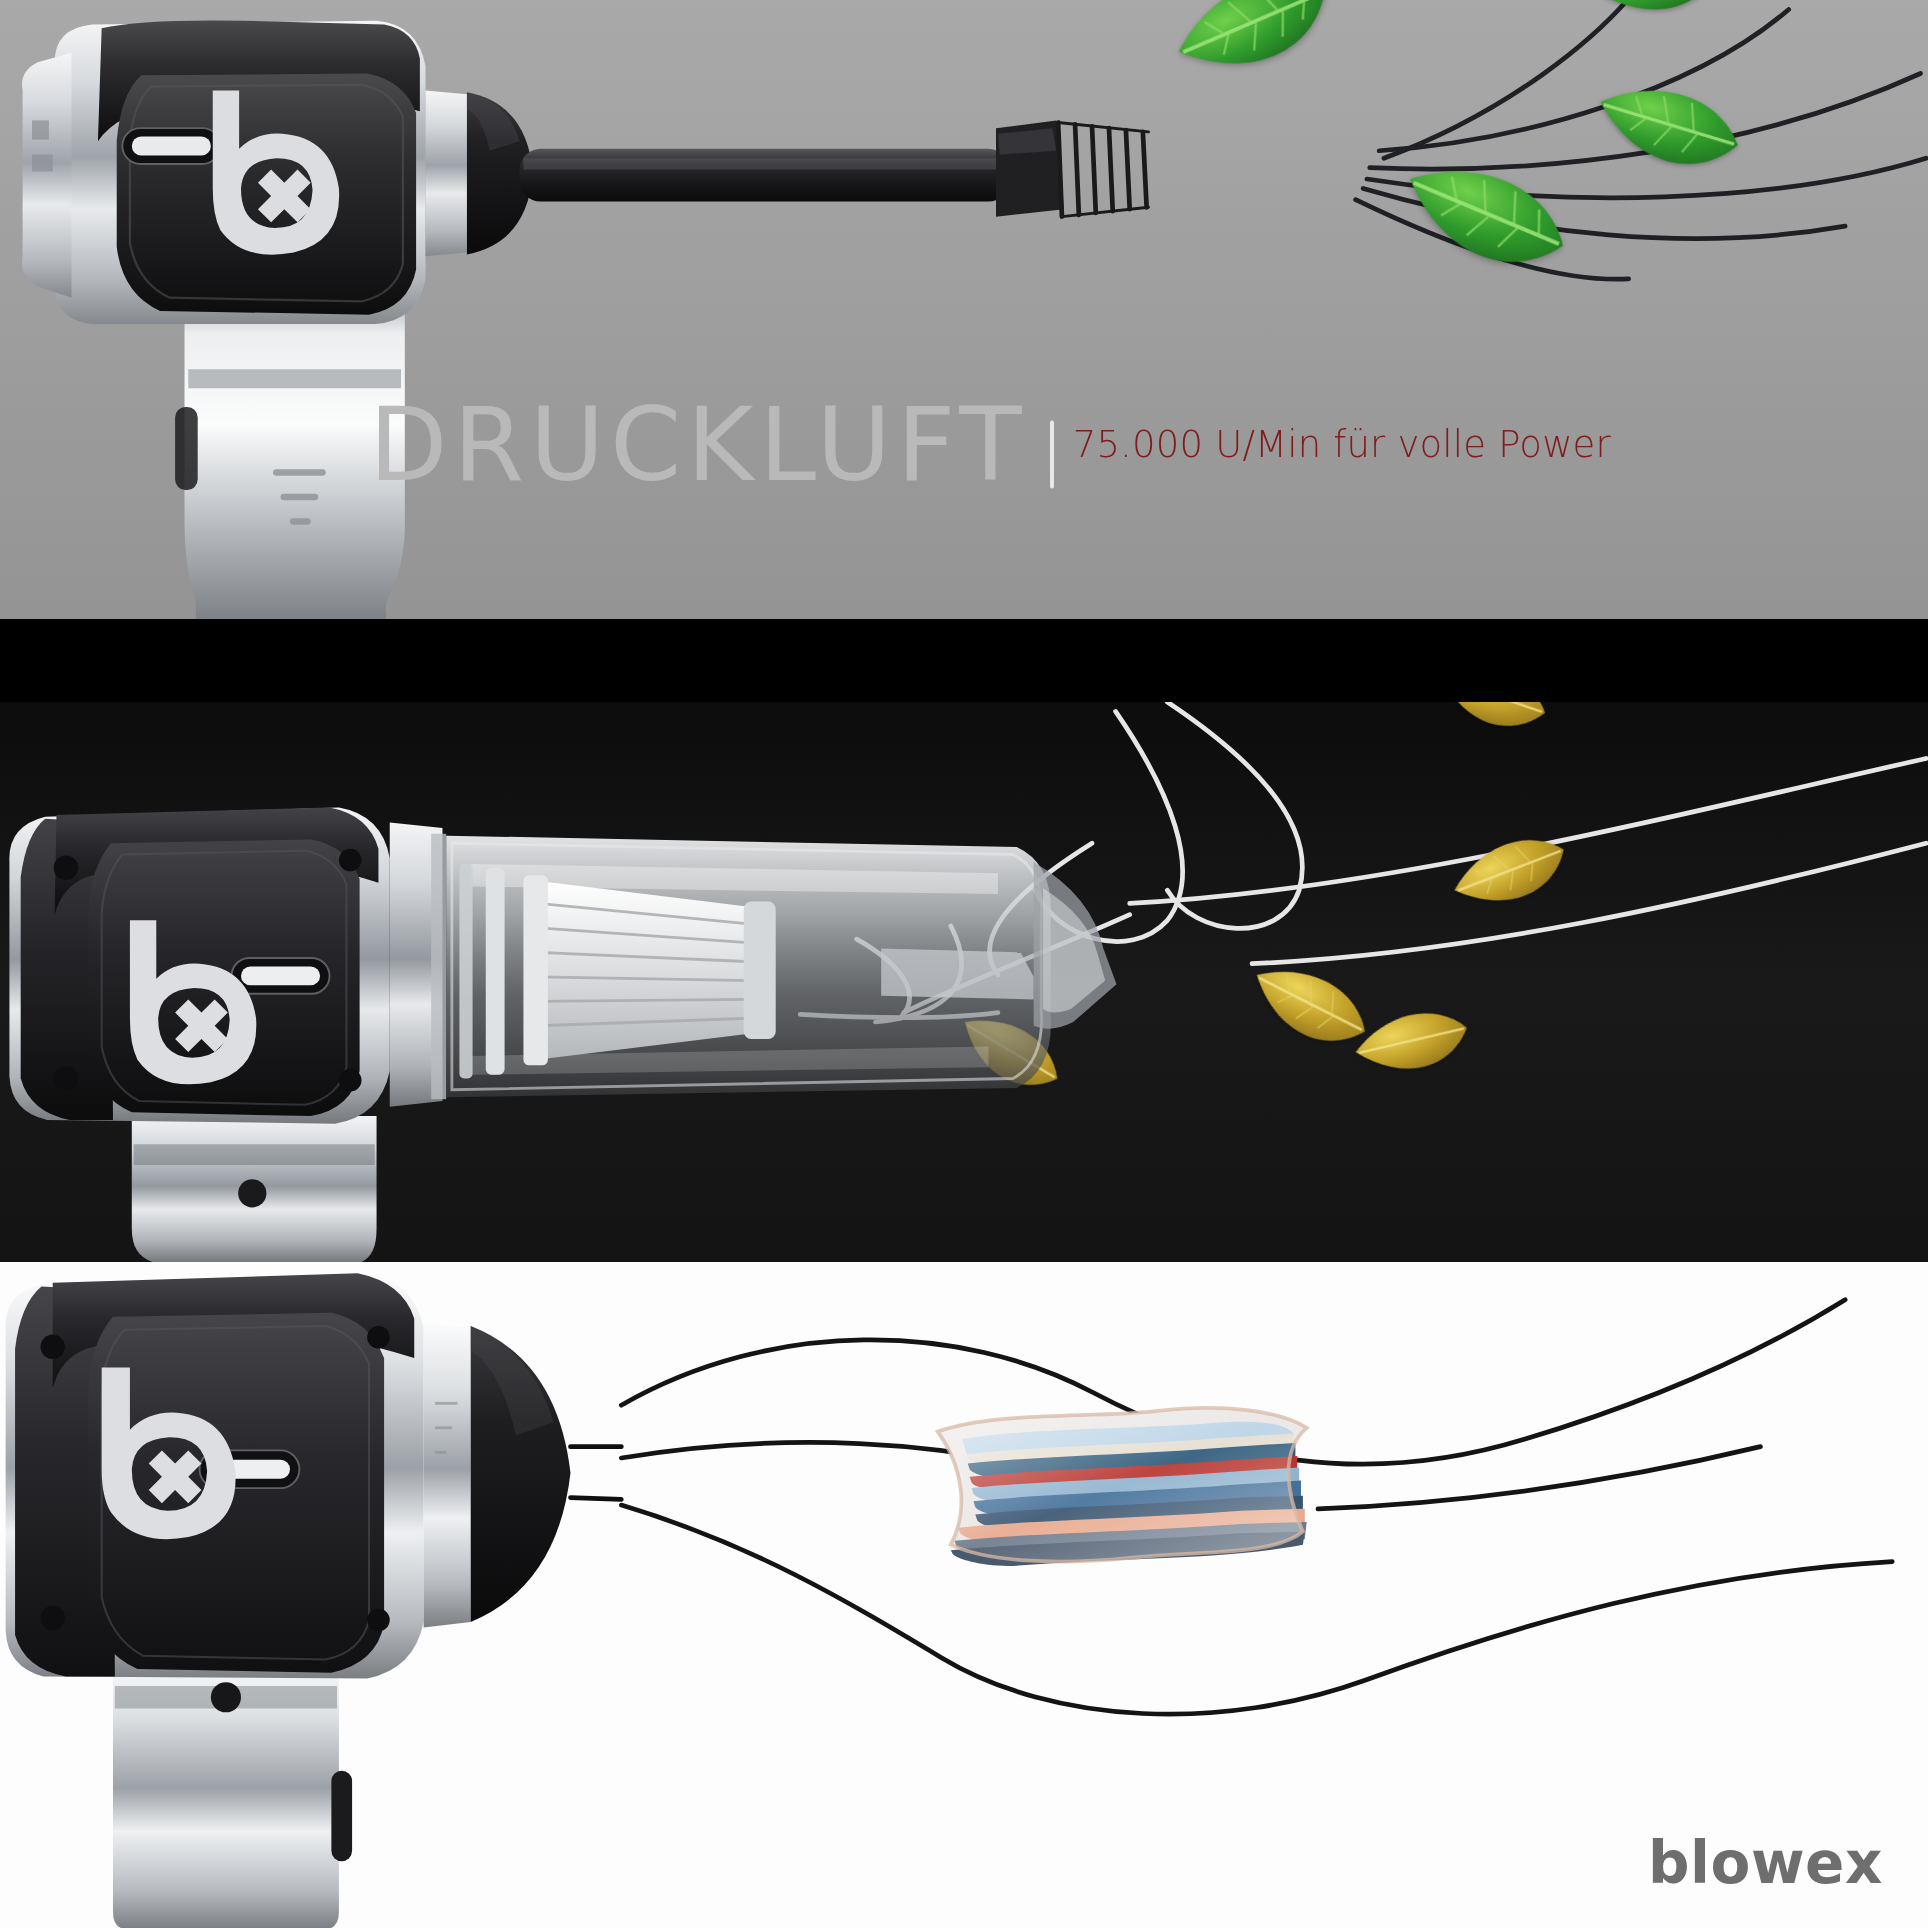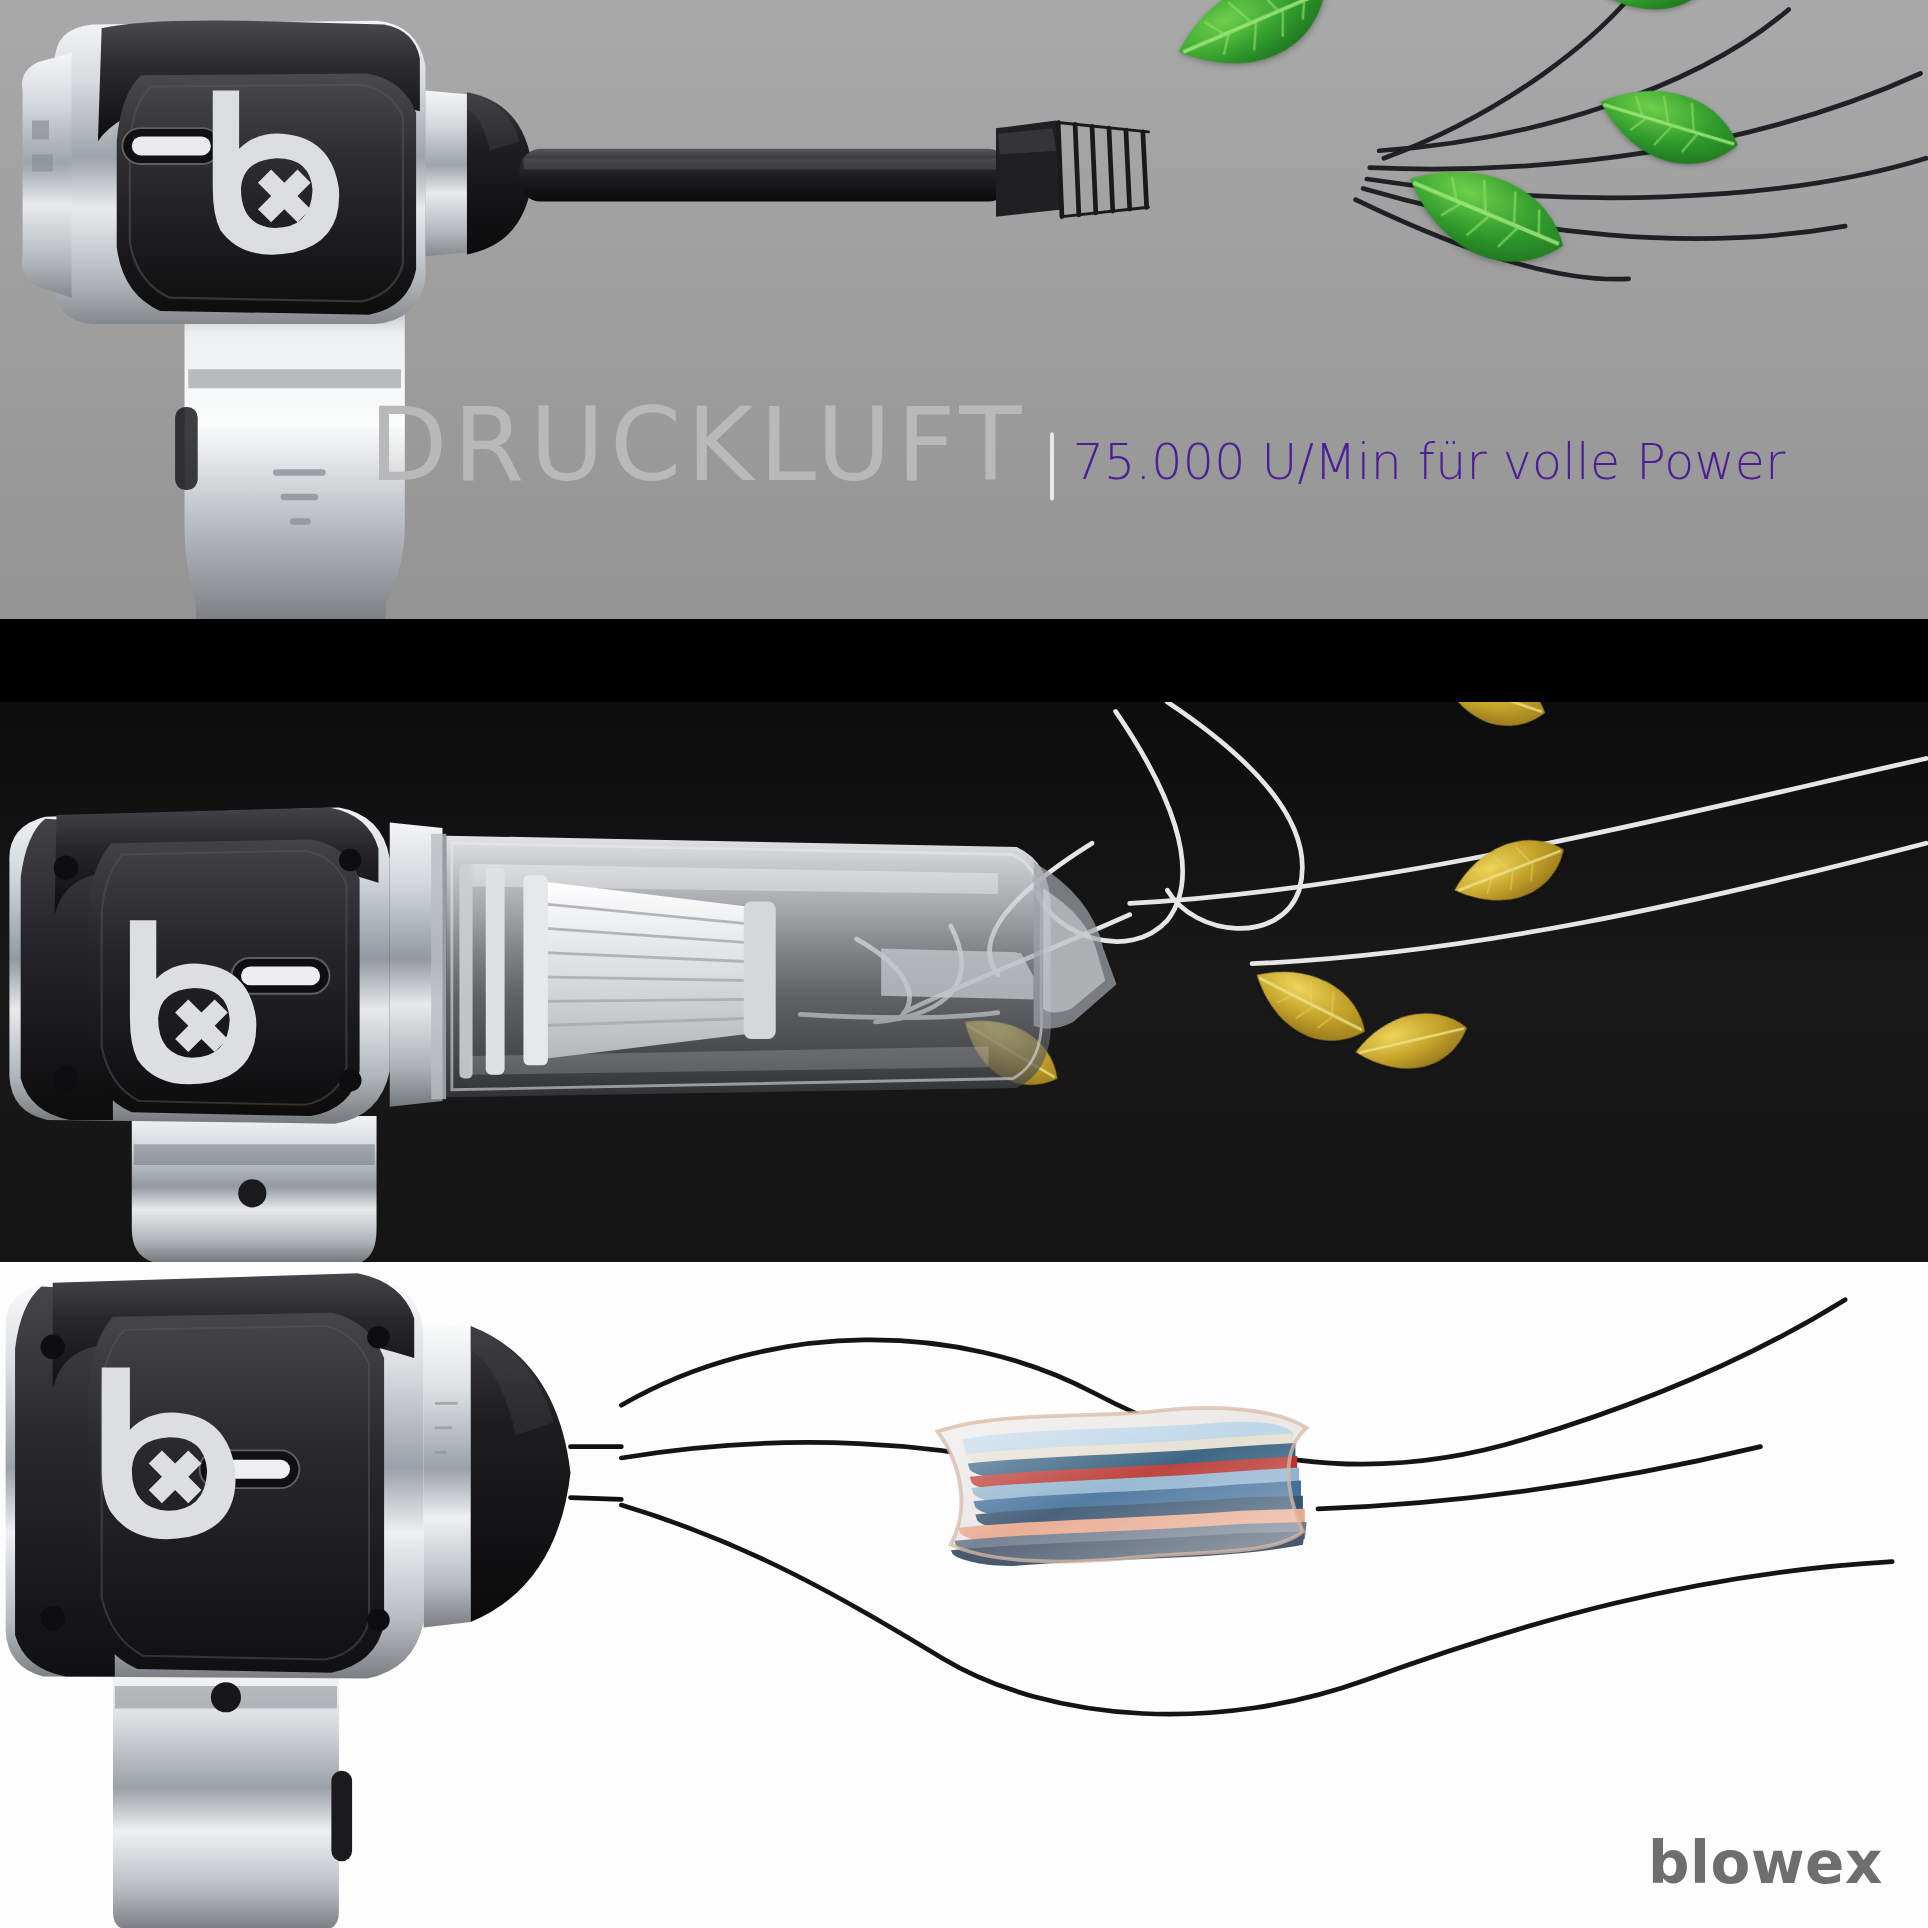--- a/index.html
+++ b/index.html
@@ -10,35 +10,35 @@
   .sheet { position:relative; width:1928px; height:1928px; }
 
   
   .panel { position:absolute; left:0; width:1928px; overflow:hidden; }
   #panel-druckluft { top:0;    height:619px;  background:#9e9e9e; }
   #panel-gap       { top:619px; height:83px;  background:#000000; }
   #panel-saugen    { top:702px; height:560px; background:#161616; }
   #panel-vakuum    { top:1262px; height:667px; background:#5eead4; }
 
   
-  .caption { position:absolute; display:flex; align-items:flex-end; white-space:nowrap; }
+  .caption { position:absolute; display:flex; align-items:center; white-space:nowrap; }
   .cap-word {
     font-family:"DejaVu Sans", sans-serif;
     font-weight:400;
     letter-spacing:0.055em;
     line-height:.9;
   }
   .cap-rule { display:inline-block; width:3.8px; border-radius:1.9px; }
   .cap-tag { font-family:"DejaVu Sans", sans-serif; font-weight:300; letter-spacing:.005em; }
 
   
   #caption-druckluft { left:369px; top:399px; }
   #caption-druckluft .cap-word { font-size:102px; color:#b9b9b9; }
   #caption-druckluft .cap-rule { height:68px; background:#e8e8e8; margin:0 19px 0 22.6px; transform:translateY(9.4px); }
-  #caption-druckluft .cap-tag { font-size:49px; color:#4c1d95; }
+  #caption-druckluft .cap-tag { font-size:37px; color:#7f1d1d; }
 
   
   #brand-wordmark {
     position:absolute; right:45px; bottom:32px;
     font-family:"DejaVu Sans", sans-serif; font-weight:700;
     font-size:58px; color:#6e6e6e; letter-spacing:.01em;
   }
 
   
   .art { position:absolute; left:0; top:0; width:1928px; height:100%; display:block; }

